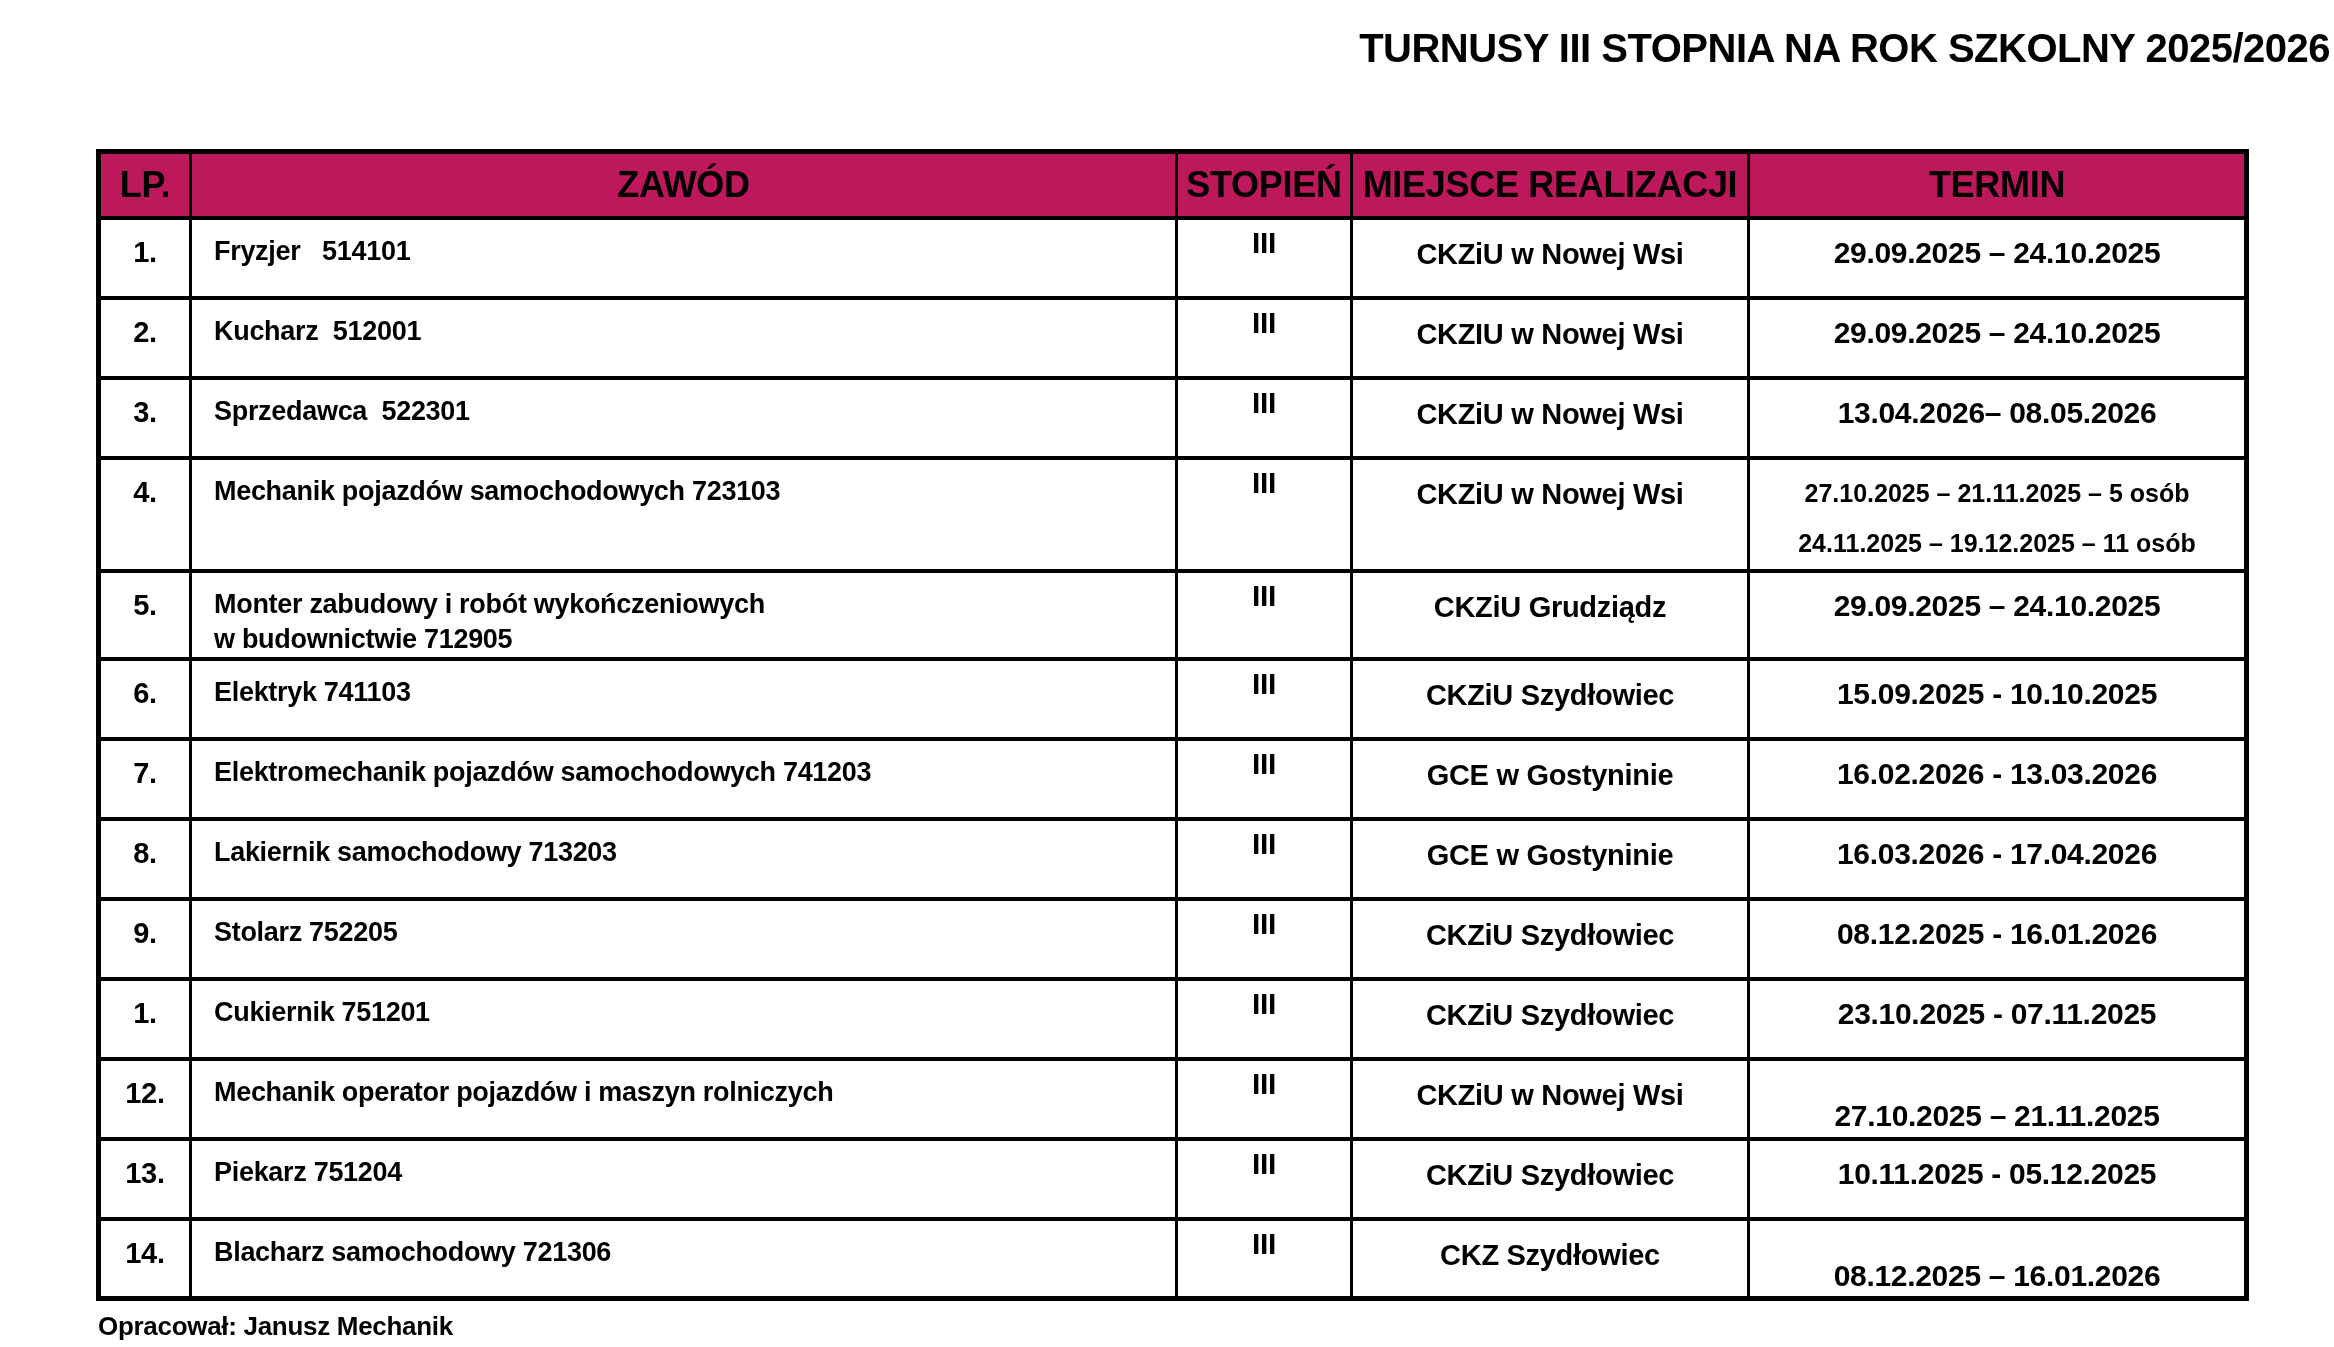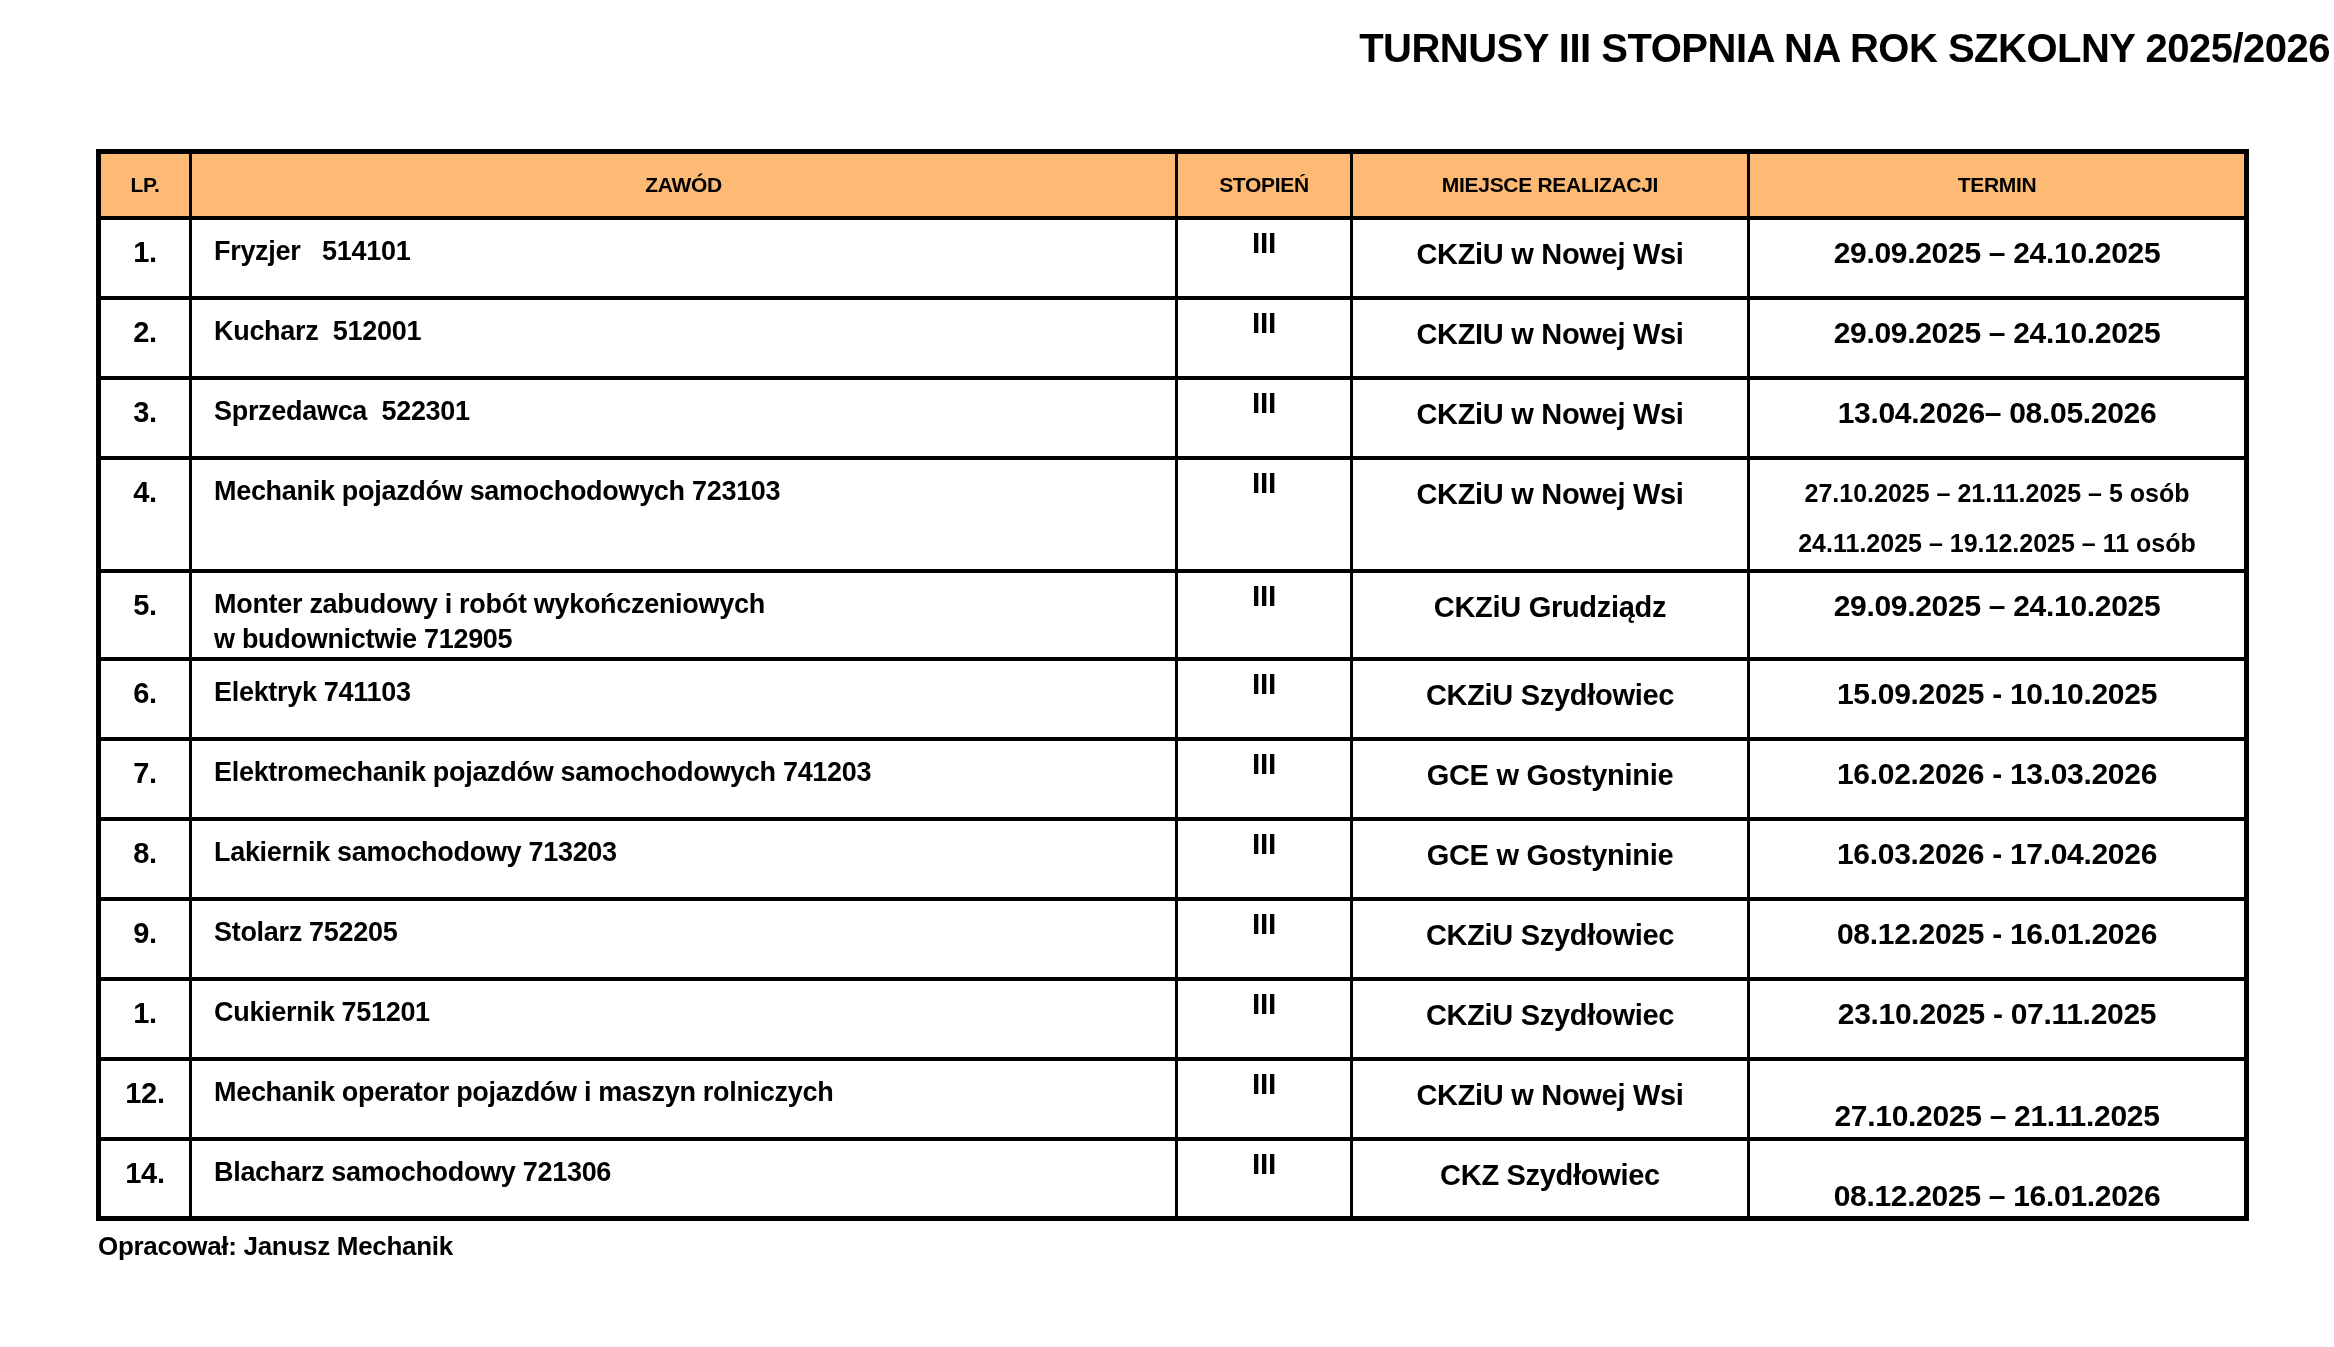--- a/index.html
+++ b/index.html
@@ -31,23 +31,23 @@
   }
   th, td {
     border-left: 3px solid #000;
     border-right: 3px solid #000;
     border-top: 4px solid #000;
     border-bottom: 4px solid #000;
     box-sizing: border-box;
     overflow: hidden;
   }
   th {
-    background: #fdba74;
+    background: #be185d;
     height: 66px;
-    font-size: 21px;
+    font-size: 36px;
     text-align: center;
     vertical-align: middle;
     letter-spacing: -0.3px;
   }
   td {
     background: #ffffff;
     vertical-align: top;
     height: 80px;
     font-size: 30px;
     letter-spacing: -0.3px;
@@ -189,20 +189,27 @@
     <td class="termin">23.10.2025 - 07.11.2025</td>
   </tr>
       <tr>
     <td class="lp">12.</td>
     <td class="zawod">Mechanik operator pojazdów i maszyn rolniczych</td>
     <td class="stopien">III</td>
     <td class="miejsce">CKZiU w Nowej Wsi</td>
     <td class="termin low">27.10.2025 – 21.11.2025</td>
   </tr>
       <tr>
+    <td class="lp">13.</td>
+    <td class="zawod">Piekarz 751204</td>
+    <td class="stopien">III</td>
+    <td class="miejsce">CKZiU Szydłowiec</td>
+    <td class="termin">10.11.2025 - 05.12.2025</td>
+  </tr>
+      <tr>
     <td class="lp">14.</td>
     <td class="zawod">Blacharz samochodowy 721306</td>
     <td class="stopien">III</td>
     <td class="miejsce">CKZ Szydłowiec</td>
     <td class="termin low">08.12.2025 – 16.01.2026</td>
   </tr>
     </tbody>
 </table>
 
 <div class="footer">Opracował: Janusz Mechanik</div>

